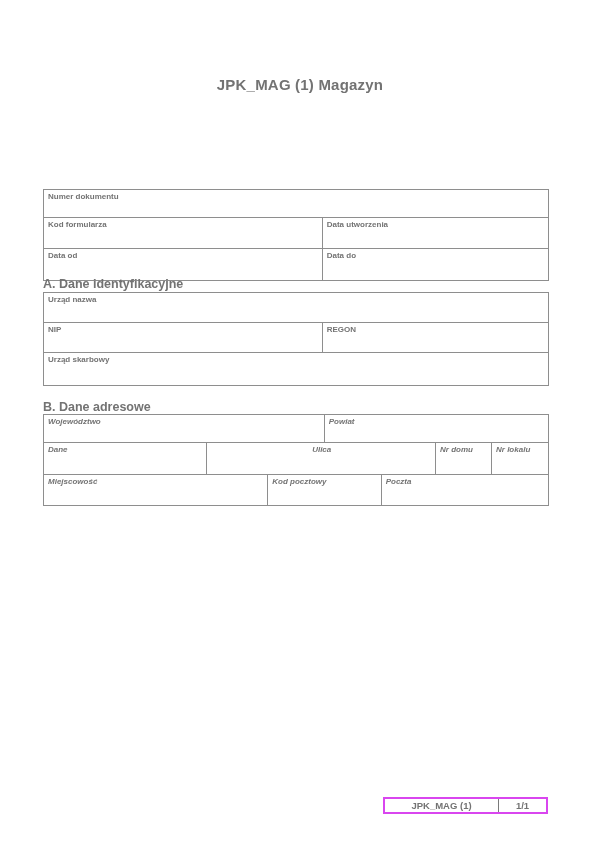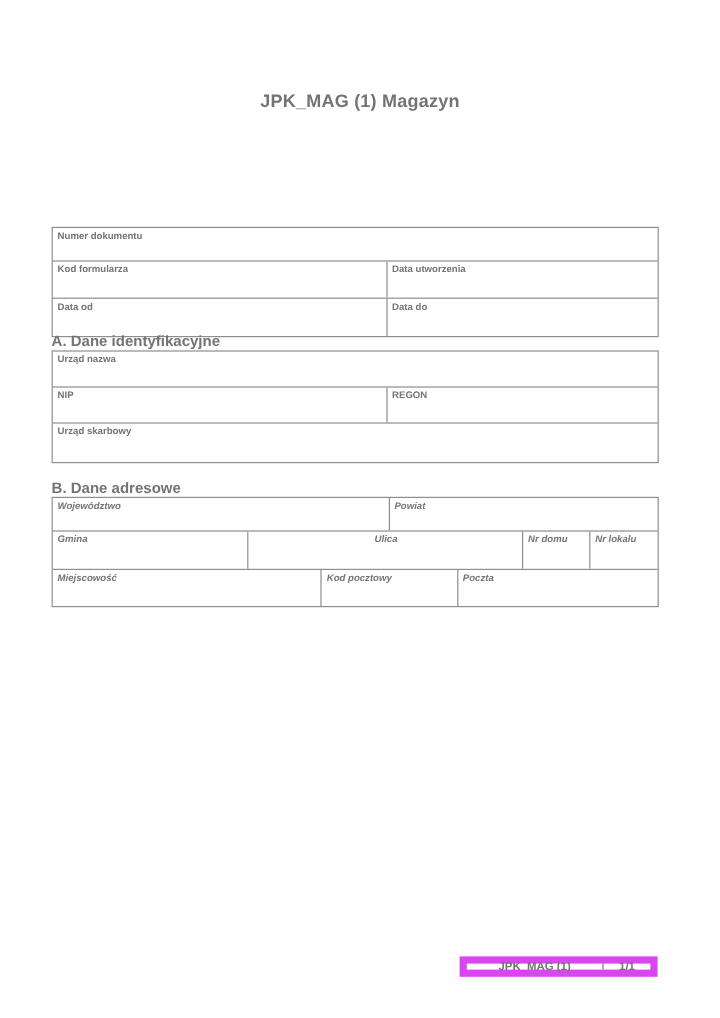--- a/index.html
+++ b/index.html
@@ -31,21 +31,21 @@
   }
   .tbl {
     position: absolute;
     left: 43px;
     width: 506px;
     border: 1px solid #8e8e8e;
     background: #ffffff;
   }
   .tbl-footer {
     position: absolute;
-    border: 6px solid #d946ef;
+    border: 2px solid #d946ef;
     display: flex;
   }
   .row {
     display: flex;
     border-bottom: 1px solid #8e8e8e;
   }
   .row:last-child { border-bottom: none; }
   .cell {
     border-right: 1px solid #8e8e8e;
     padding: 2px 3px 0 4px;
@@ -144,21 +144,21 @@
     <div class="row h28">
       <div class="cell w-main" style="width:55.7%">
         <div class="lbl">Województwo</div>
       </div>
       <div class="cell w-rest">
         <div class="lbl">Powiat</div>
       </div>
     </div>
     <div class="row h32">
       <div class="cell w-gmina">
-        <div class="lbl">Gmina</div>
+        <div class="lbl">Dane</div>
       </div>
       <div class="cell w-ulica">
         <div class="lbl">Ulica</div>
       </div>
       <div class="cell w-nrdomu">
         <div class="lbl">Nr domu</div>
       </div>
       <div class="cell w-nrlok">
         <div class="lbl">Nr lokalu</div>
       </div>

